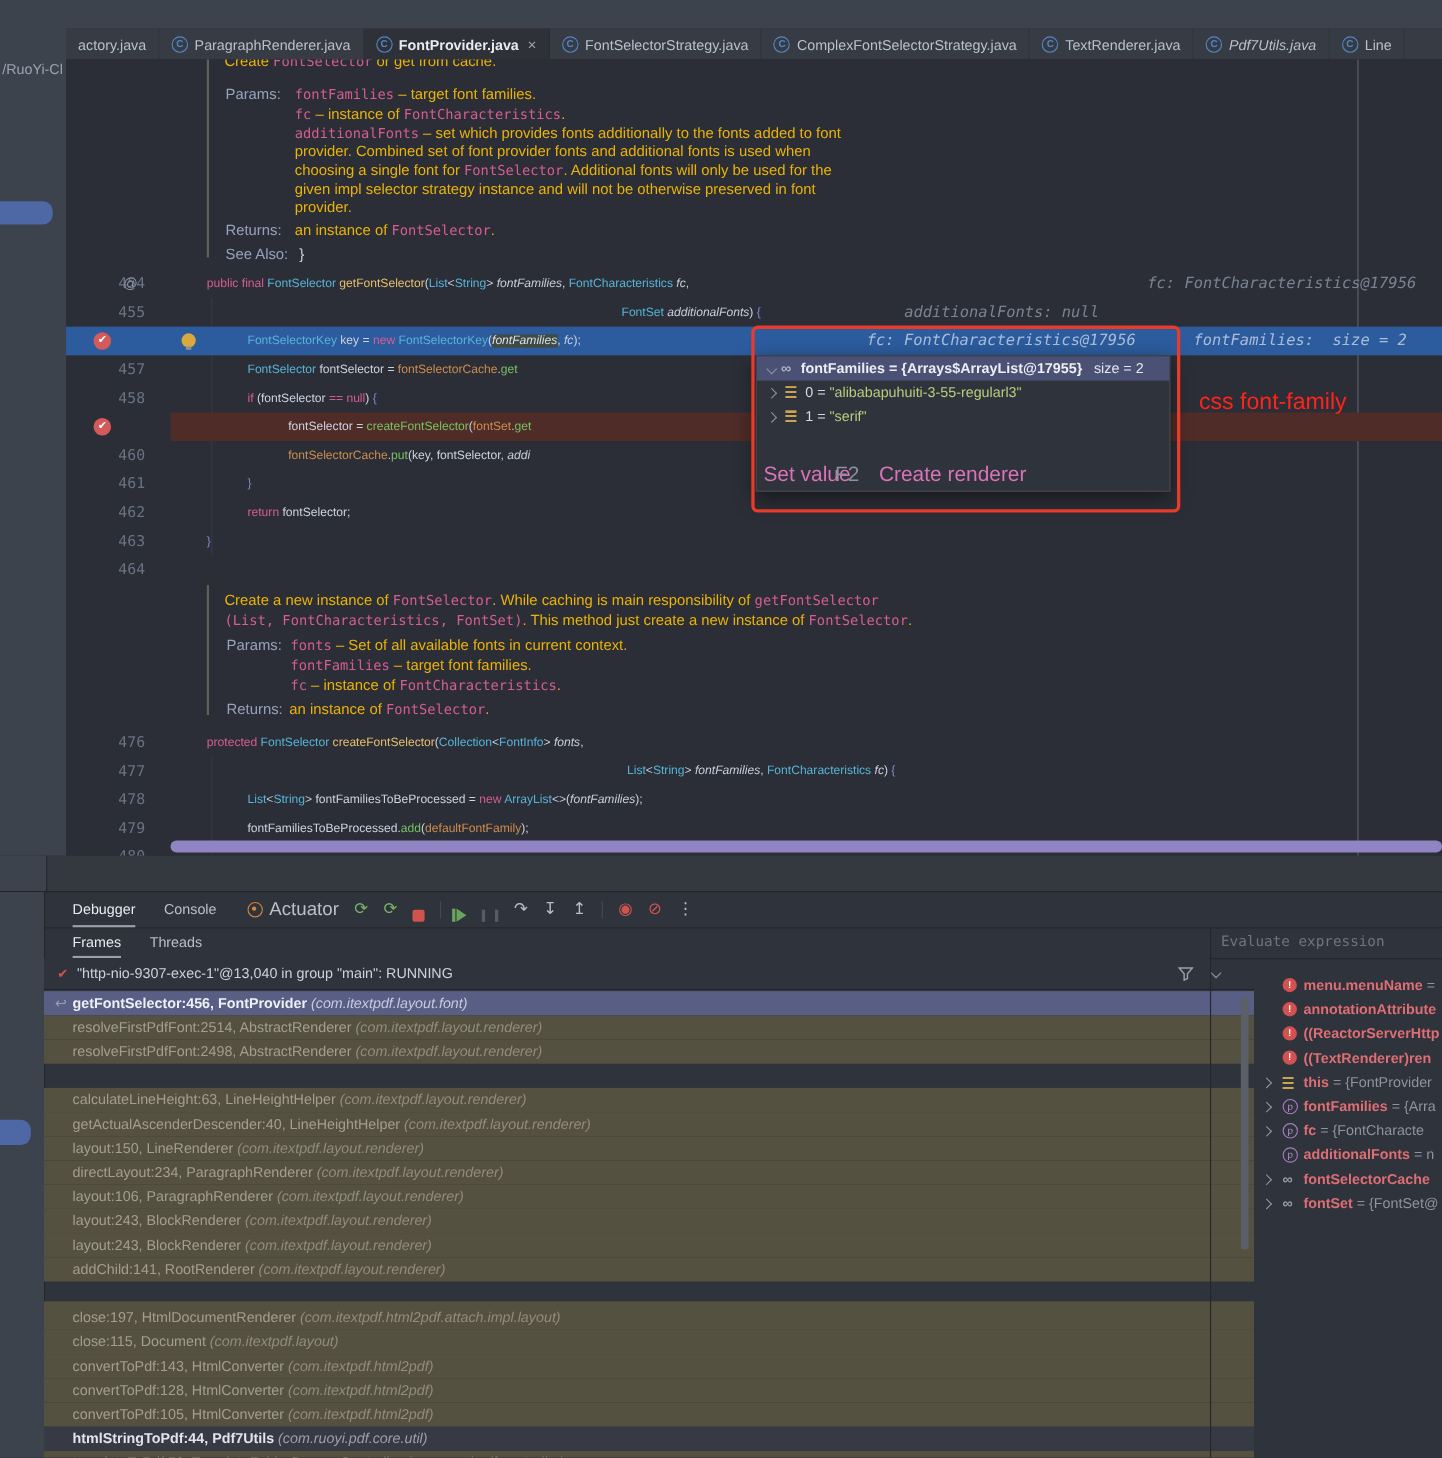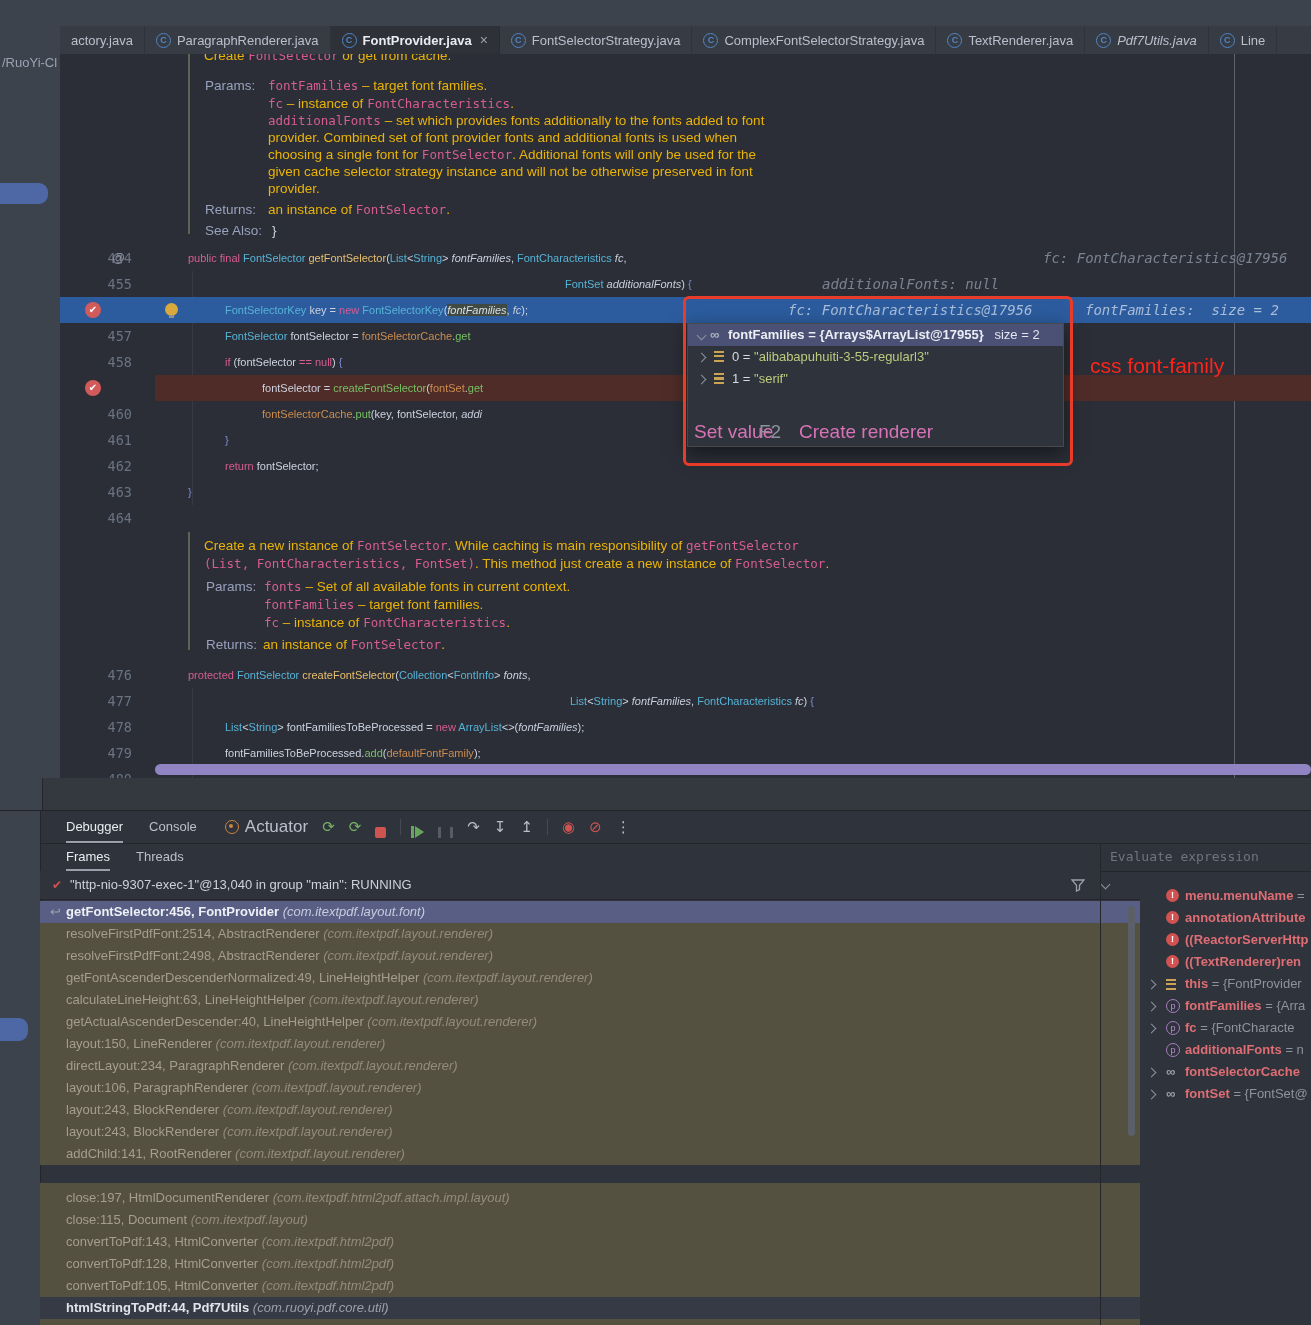--- a/index.html
+++ b/index.html
@@ -186,21 +186,21 @@
       <div class="erow docrow" style="top: 58px;">
         <span class="dtext" style="left: 208px;"><span class="tk-ref">additionalFonts</span><span class="tk-doc"> – set which provides fonts additionally to the fonts added to font</span></span>
       </div>
       <div class="erow docrow" style="top: 75px;">
         <span class="dtext" style="left: 208px;"><span class="tk-doc">provider. Combined set of font provider fonts and additional fonts is used when</span></span>
       </div>
       <div class="erow docrow" style="top: 92px;">
         <span class="dtext" style="left: 208px;"><span class="tk-doc">choosing a single font for </span><span class="tk-ref">FontSelector</span><span class="tk-doc">. Additional fonts will only be used for the</span></span>
       </div>
       <div class="erow docrow" style="top: 109px;">
-        <span class="dtext" style="left: 208px;"><span class="tk-doc">given cache selector strategy instance and will not be otherwise preserved in font</span></span>
+        <span class="dtext" style="left: 208px;"><span class="tk-doc">given impl selector strategy instance and will not be otherwise preserved in font</span></span>
       </div>
       <div class="erow docrow" style="top: 126px;">
         <span class="dtext" style="left: 208px;"><span class="tk-doc">provider.</span></span>
       </div>
       <div class="erow docrow" style="top: 147px;">
         <span class="dlabel" style="left: 145px;">Returns:</span>
         <span class="dtext" style="left: 208px;"><span class="tk-doc">an instance of </span><span class="tk-ref">FontSelector</span><span class="tk-doc">.</span></span>
       </div>
       <div class="erow docrow" style="top: 168px;">
         <span class="dlabel" style="left: 145px;">See Also:</span>
@@ -359,21 +359,20 @@
     <svg id="thread-funnel" width="14" height="13" viewBox="0 0 14 13">
         <path d="M1 1 H13 L8.5 6.2 V10.5 L5.5 12 V6.2 Z" fill="none" stroke="#9aa0ab" stroke-width="1.3"></path>
       </svg>
     <span id="thread-chev" class="chev down"></span>
   </div>
   <div id="frames">
 
   <div class="frow selected" style="top: 2px;"><span class="fico">↩</span><span class="fname">getFontSelector:456, FontProvider <span class="fpkg">(com.itextpdf.layout.font)</span></span></div>
       <div class="frow" style="top: 24px;"><span class="fname">resolveFirstPdfFont:2514, AbstractRenderer <span class="fpkg">(com.itextpdf.layout.renderer)</span></span></div>
       <div class="frow" style="top: 46px;"><span class="fname">resolveFirstPdfFont:2498, AbstractRenderer <span class="fpkg">(com.itextpdf.layout.renderer)</span></span></div>
-      <div class="frow" style="top: 68px;"><span class="fname">getFontAscenderDescenderNormalized:49, LineHeightHelper <span class="fpkg">(com.itextpdf.layout.renderer)</span></span></div>
       <div class="frow" style="top: 90px;"><span class="fname">calculateLineHeight:63, LineHeightHelper <span class="fpkg">(com.itextpdf.layout.renderer)</span></span></div>
       <div class="frow" style="top: 112px;"><span class="fname">getActualAscenderDescender:40, LineHeightHelper <span class="fpkg">(com.itextpdf.layout.renderer)</span></span></div>
       <div class="frow" style="top: 134px;"><span class="fname">layout:150, LineRenderer <span class="fpkg">(com.itextpdf.layout.renderer)</span></span></div>
       <div class="frow" style="top: 156px;"><span class="fname">directLayout:234, ParagraphRenderer <span class="fpkg">(com.itextpdf.layout.renderer)</span></span></div>
       <div class="frow" style="top: 178px;"><span class="fname">layout:106, ParagraphRenderer <span class="fpkg">(com.itextpdf.layout.renderer)</span></span></div>
       <div class="frow" style="top: 200px;"><span class="fname">layout:243, BlockRenderer <span class="fpkg">(com.itextpdf.layout.renderer)</span></span></div>
       <div class="frow" style="top: 222px;"><span class="fname">layout:243, BlockRenderer <span class="fpkg">(com.itextpdf.layout.renderer)</span></span></div>
       <div class="frow" style="top: 244px;"><span class="fname">addChild:141, RootRenderer <span class="fpkg">(com.itextpdf.layout.renderer)</span></span></div>
       <div class="frow" style="top: 284px;"><span class="fname">processWaitingElement:253, HtmlDocumentRenderer <span class="fpkg">(com.itextpdf.html2pdf.attach.impl.layout)</span></span></div>
       <div class="frow" style="top: 288px;"><span class="fname">close:197, HtmlDocumentRenderer <span class="fpkg">(com.itextpdf.html2pdf.attach.impl.layout)</span></span></div>

